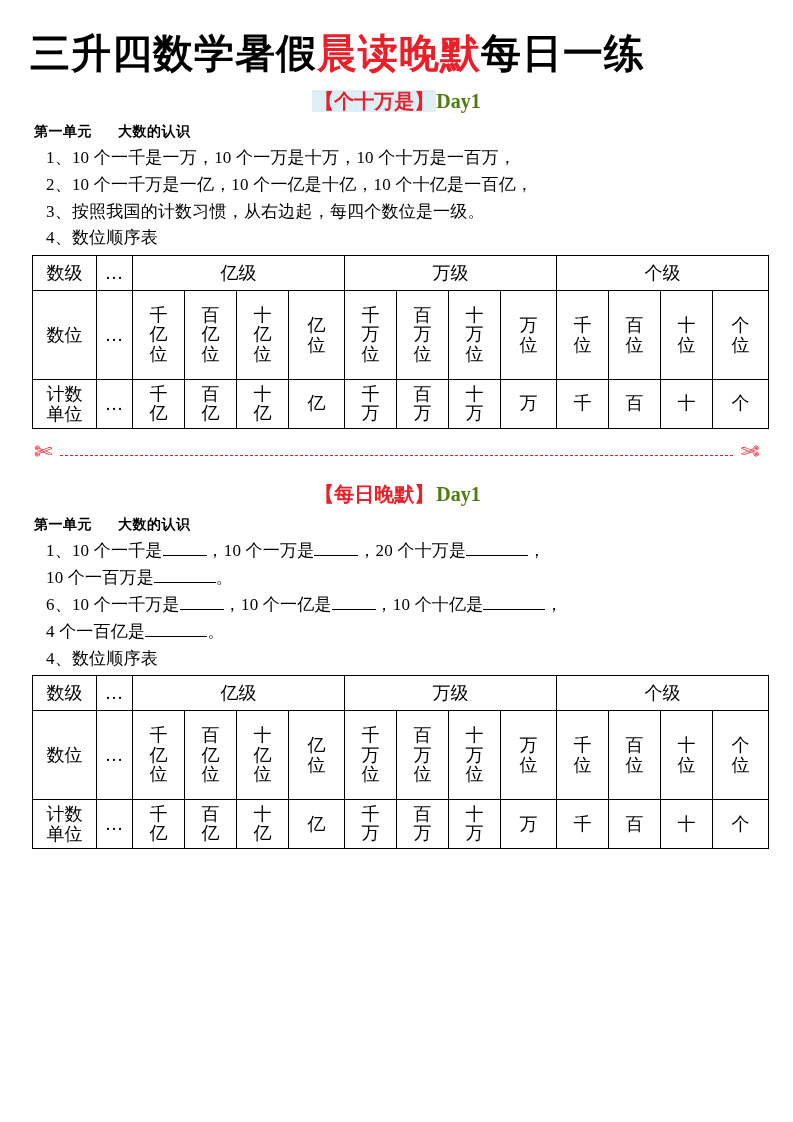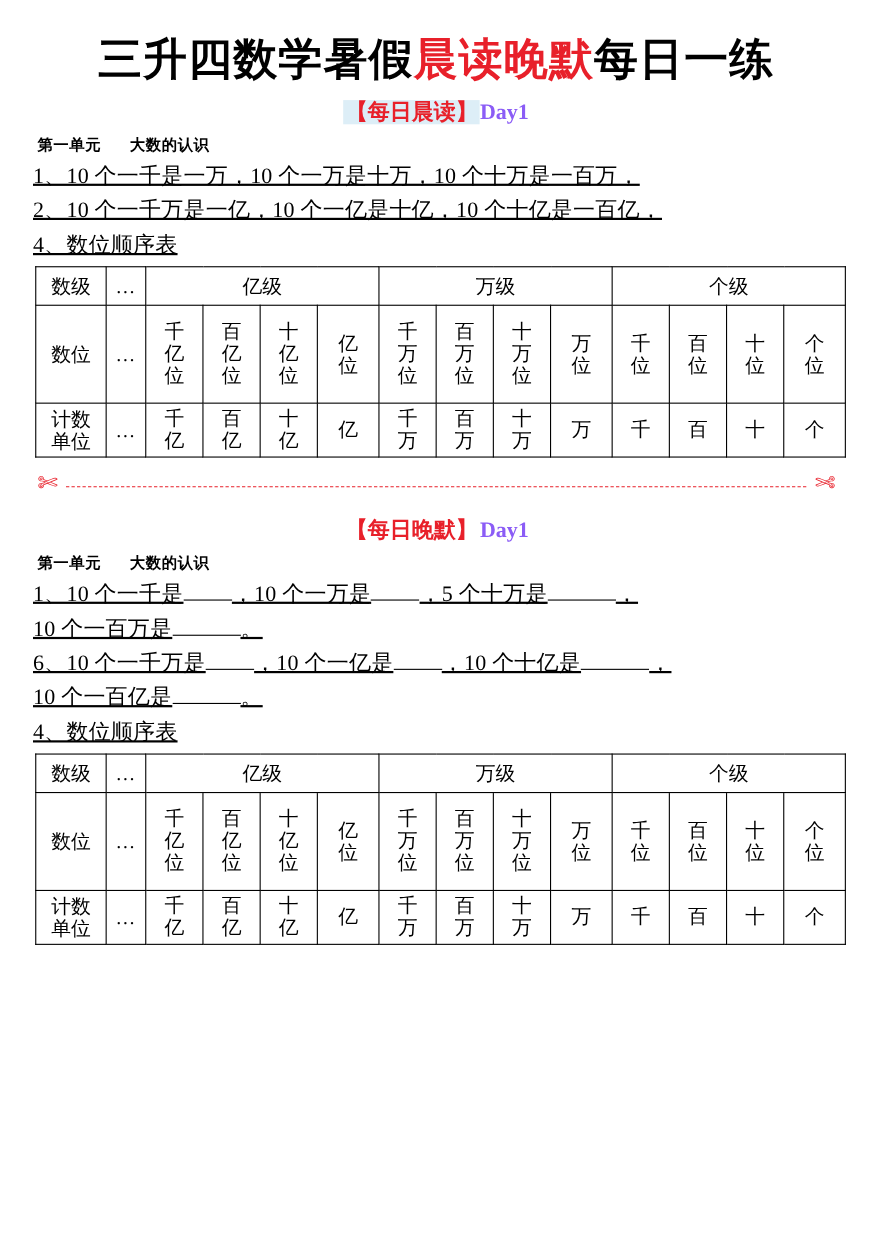--- a/index.html
+++ b/index.html
@@ -18,21 +18,21 @@
   .page {
     width: 793px;
     height: 1122px;
     box-sizing: border-box;
     padding: 22px 30px 0 30px;
     position: relative;
   }
 
   
   .main-title {
-    text-align: center;
+    text-align: left;
     font-size: 40px;
     font-weight: bold;
     letter-spacing: 1px;
     line-height: 1.2;
     white-space: nowrap;
     margin: 8px 0 6px 0;
   }
   .main-title .accent {
     color: #e8202a;
   }
@@ -43,45 +43,44 @@
     font-size: 20px;
     font-weight: bold;
     margin: 10px 0 8px 0;
   }
   .section-heading .bracket {
     color: #e8202a;
     background: #ddeef7;
     padding: 0 2px;
   }
   .section-heading .dayno {
-    color: #8b5cf6;
+    color: #4d7c0f;
   }
   .section-heading.evening .bracket {
     background: transparent;
   }
 
   
   .unit-line {
     font-size: 14px;
     font-weight: bold;
     margin: 2px 0 4px 4px;
     letter-spacing: 0.5px;
   }
   .unit-line .gap {
     display: inline-block;
     width: 26px;
   }
 
   
   .para {
-    font-size: 20px;
+    font-size: 17px;
     line-height: 1.52;
-    margin: 0 0 1px 0;
+    margin: 0 0 1px 16px;
     letter-spacing: 0.2px;
-    text-decoration: underline;
   }
   .blank {
     display: inline-block;
     border-bottom: 1.4px solid #000;
     vertical-align: baseline;
   }
   .b-sm { width: 44px; }
   .b-md { width: 62px; }
 
   
@@ -147,29 +146,30 @@
 </head>
 <body>
 
 <div class="page">
 
   <div class="main-title">
     <span>三升四数学暑假</span><span class="accent">晨读晚默</span><span>每日一练</span>
   </div>
 
   <div class="section-heading">
-    <span class="bracket">【每日晨读】</span><span class="dayno">Day1</span>
+    <span class="bracket">【个十万是】</span><span class="dayno">Day1</span>
   </div>
 
   <div class="unit-line">
     <span>第一单元</span><span class="gap"></span><span>大数的认识</span>
   </div>
 
   <div class="para">1、10 个一千是一万，10 个一万是十万，10 个十万是一百万，</div>
   <div class="para">2、10 个一千万是一亿，10 个一亿是十亿，10 个十亿是一百亿，</div>
+  <div class="para">3、按照我国的计数习惯，从右边起，每四个数位是一级。</div>
   <div class="para">4、数位顺序表</div>
 
   <table class="numtable">
     <colgroup>
       <col style="width:64px">
         <col style="width:36px">
       <col style="width:52px">
         <col style="width:52px">
         <col style="width:52px">
         <col style="width:56px">
@@ -308,30 +308,30 @@
 
   <div class="section-heading evening">
     <span class="bracket">【每日晚默】</span><span class="dayno">Day1</span>
   </div>
 
   <div class="unit-line">
     <span>第一单元</span><span class="gap"></span><span>大数的认识</span>
   </div>
 
   <div class="para">
-    <span>1、10 个一千是</span><span class="blank b-sm"></span><span>，10 个一万是</span><span class="blank b-sm"></span><span>，5 个十万是</span><span class="blank b-md"></span><span>，</span>
+    <span>1、10 个一千是</span><span class="blank b-sm"></span><span>，10 个一万是</span><span class="blank b-sm"></span><span>，20 个十万是</span><span class="blank b-md"></span><span>，</span>
   </div>
   <div class="para">
     <span>10 个一百万是</span><span class="blank b-md"></span><span>。</span>
   </div>
   <div class="para">
     <span>6、10 个一千万是</span><span class="blank b-sm"></span><span>，10 个一亿是</span><span class="blank b-sm"></span><span>，10 个十亿是</span><span class="blank b-md"></span><span>，</span>
   </div>
   <div class="para">
-    <span>10 个一百亿是</span><span class="blank b-md"></span><span>。</span>
+    <span>4 个一百亿是</span><span class="blank b-md"></span><span>。</span>
   </div>
   <div class="para">4、数位顺序表</div>
 
   <table class="numtable">
     <colgroup>
       <col style="width:64px">
         <col style="width:36px">
       <col style="width:52px">
         <col style="width:52px">
         <col style="width:52px">

